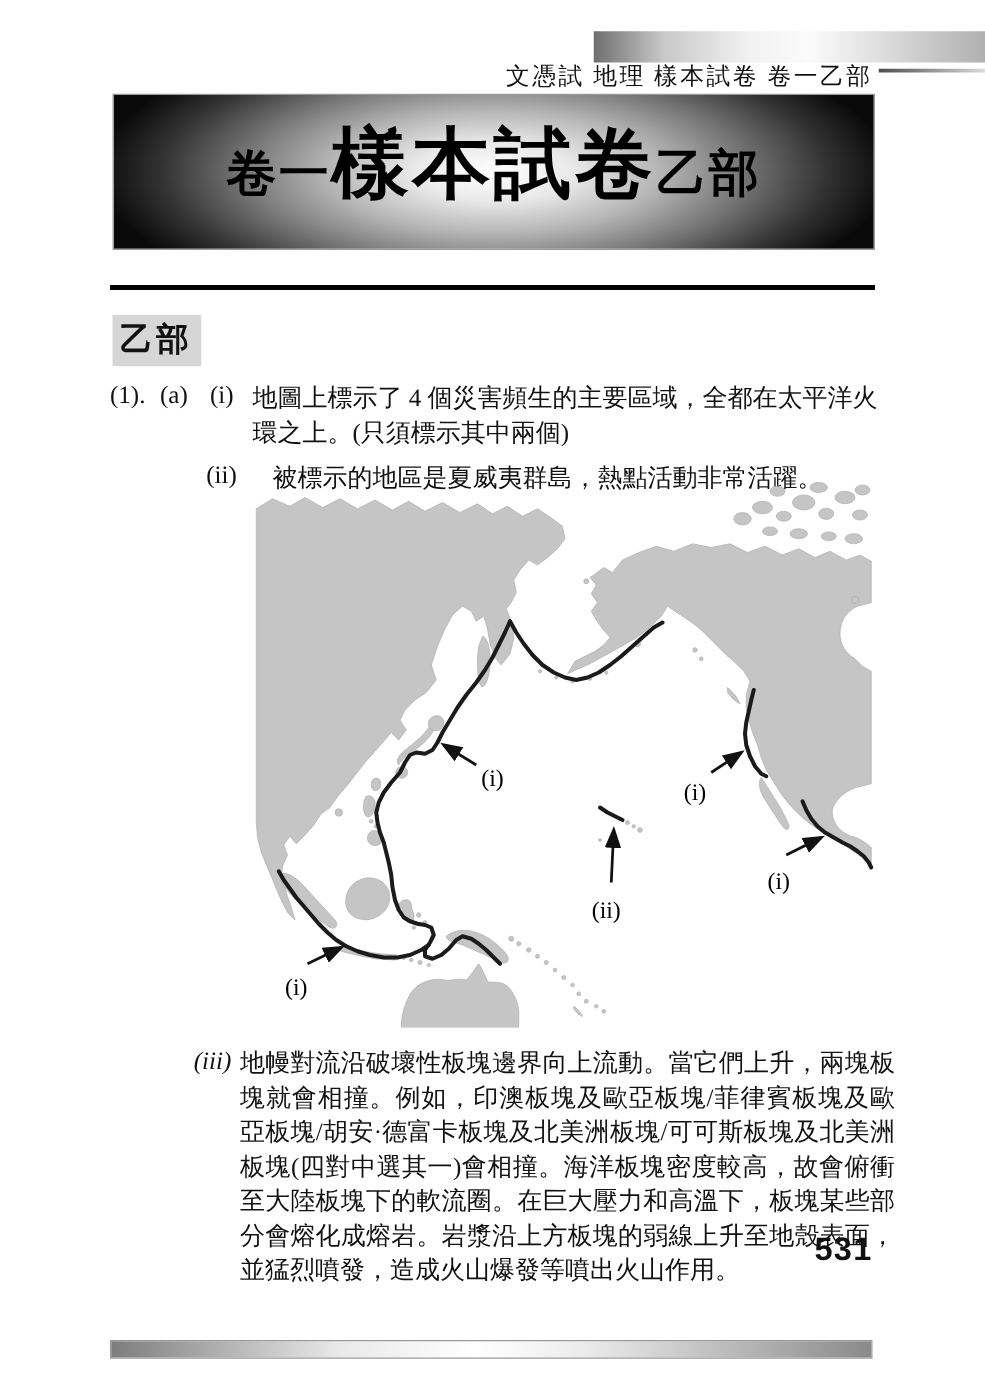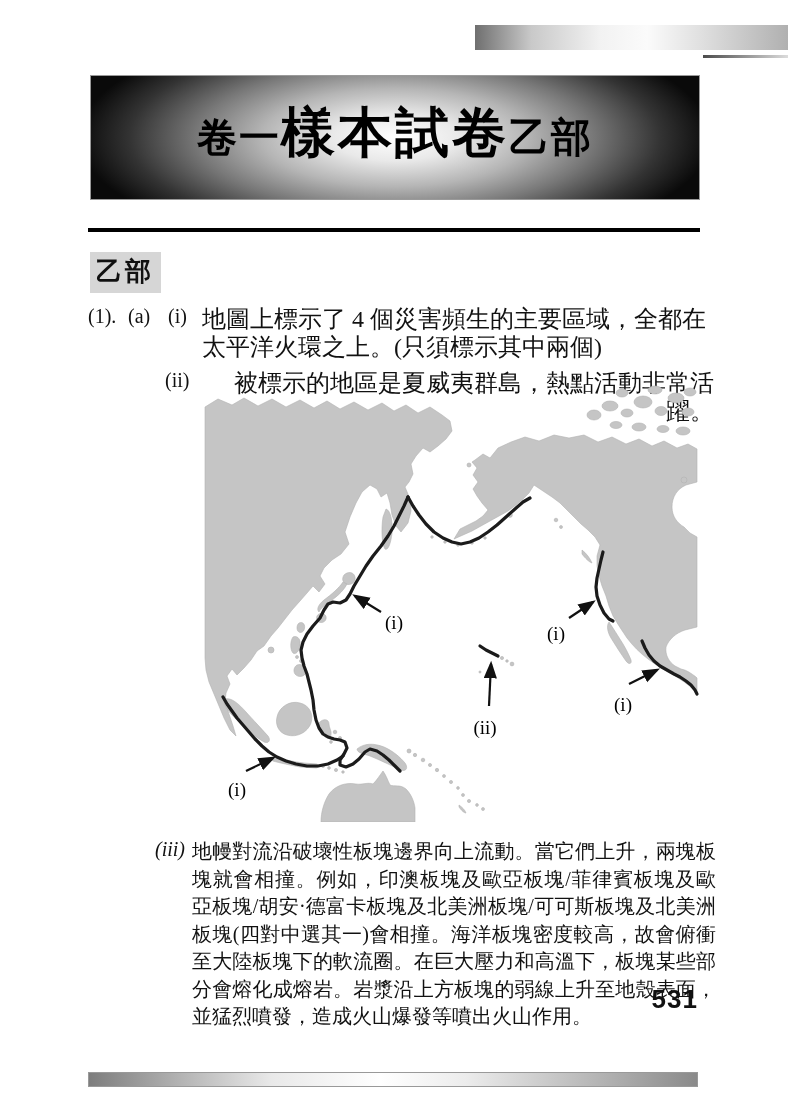--- a/index.html
+++ b/index.html
@@ -8,60 +8,61 @@
   .abs{position:absolute;}
   .top-bar{left:475px;top:25px;width:313px;height:25px;
     background:linear-gradient(90deg,#6f6f6f 0%,#c9c9c9 18%,#f2f2f2 40%,#fbfbfb 55%,#e0e0e0 72%,#b0b0b0 100%);}
   .header-text{top:48px;right:90px;font-size:19px;letter-spacing:2px;white-space:nowrap;}
   .header-rule{left:703px;top:55px;width:85px;height:3px;
     background:linear-gradient(90deg,#4c4c4c,#dcdcdc);}
   .banner{left:90px;top:75px;width:610px;height:125px;border:1px solid #9a9a9a;box-sizing:border-box;
     background:radial-gradient(ellipse 52% 95% at 50% 50%,#ffffff 0%,#e9e9e9 20%,#b5b5b5 42%,#777777 63%,#333333 84%,#0a0a0a 100%);
     text-align:center;line-height:112px;white-space:nowrap;}
   .b-side{font-size:40px;font-weight:600;color:#000;letter-spacing:2px;}
-  .b-main{font-size:54px;font-weight:900;color:#000;letter-spacing:3px;
+  .b-main{font-size:62px;font-weight:900;color:#000;letter-spacing:3px;
     font-family:"Liberation Sans","DejaVu Sans",sans-serif;}
   .banner-rule{left:88px;top:228px;width:612px;height:4px;background:#000;}
   .sec-head{left:90px;top:252px;font-size:26px;font-weight:bold;background:#d6d6d6;
     padding:2px 7px 4px 6px;font-family:"Liberation Sans","DejaVu Sans",sans-serif;letter-spacing:3px;}
   .q-label{font-size:20px;}
-  .q-text{font-size:24px;line-height:28px;}
+  .q-text{font-size:20px;line-height:28px;}
   .para-text{font-size:20px;line-height:27.5px;text-align:justify;}
   .pagenum{top:984px;right:90px;font-size:26px;font-weight:bold;letter-spacing:1px;
     font-family:"Liberation Sans","DejaVu Sans",sans-serif;}
   .footer-bar{left:88px;top:1072px;width:610px;height:15px;border:1px solid #999;box-sizing:border-box;
     background:linear-gradient(90deg,#7d7d7d 0%,#e9e9e9 30%,#ffffff 48%,#ececec 62%,#b9b9b9 82%,#8a8a8a 100%);}
   .map{left:180px;top:385px;width:530px;height:437px;}
   .land{fill:#c5c5c5;stroke:#b2b2b2;stroke-width:.6;}
   .boundary{fill:none;stroke:#1b1b1b;stroke-width:3.2;stroke-linecap:round;stroke-linejoin:round;}
   .arrow{stroke:#111;stroke-width:2.2;}
   .map-label{font-size:19px;fill:#000;text-anchor:middle;font-family:"Liberation Serif","DejaVu Serif",serif;}
 </style>
 </head>
 <body>
 
 <div class="page">
 
   <div class="abs top-bar"></div>
+  <div class="abs header-text">文憑試 地理 樣本試卷 卷一乙部</div>
   <div class="abs header-rule"></div>
 
   <div class="abs banner">
     <span class="b-side">卷一</span><span class="b-main">樣本試卷</span><span class="b-side">乙部</span>
   </div>
   <div class="abs banner-rule"></div>
 
   <div class="abs sec-head">乙部</div>
 
   <span class="abs q-label" style="left:88px;top:305px;">(1).</span>
   <span class="abs q-label" style="left:128px;top:305px;">(a)</span>
   <span class="abs q-label" style="left:168px;top:305px;">(i)</span>
   <div class="abs q-text" style="left:202px;top:305px;width:512px;">地圖上標示了 4 個災害頻生的主要區域，全都在太平洋火環之上。(只須標示其中兩個)</div>
 
   <span class="abs q-label" style="left:165px;top:369px;">(ii)</span>
-  <div class="abs q-text" style="left:202px;top:369px;width:512px;text-align:right;">被標示的地區是夏威夷群島，熱點活動非常活躍。</div>
+  <div class="abs q-text" style="left:218px;top:369px;width:512px;">被標示的地區是夏威夷群島，熱點活動非常活躍。</div>
 
   <svg class="abs map" viewBox="0 0 530 437">
     <defs>
       <marker id="ah" markerWidth="9" markerHeight="8" refX="6.5" refY="3" orient="auto">
         <path d="M0,0 L8,3 L0,6 Z" fill="#111"></path>
       </marker>
     </defs>
 
     <g>
       <path class="land" d="M25,22 L38,14 L52,20 L64,13 L78,21 L92,14 L106,22 L120,15 L134,23 L147,16 L160,24 L174,17 L188,25 L202,18 L214,26 L226,20 L238,28 L250,22 L262,30 L270,36

